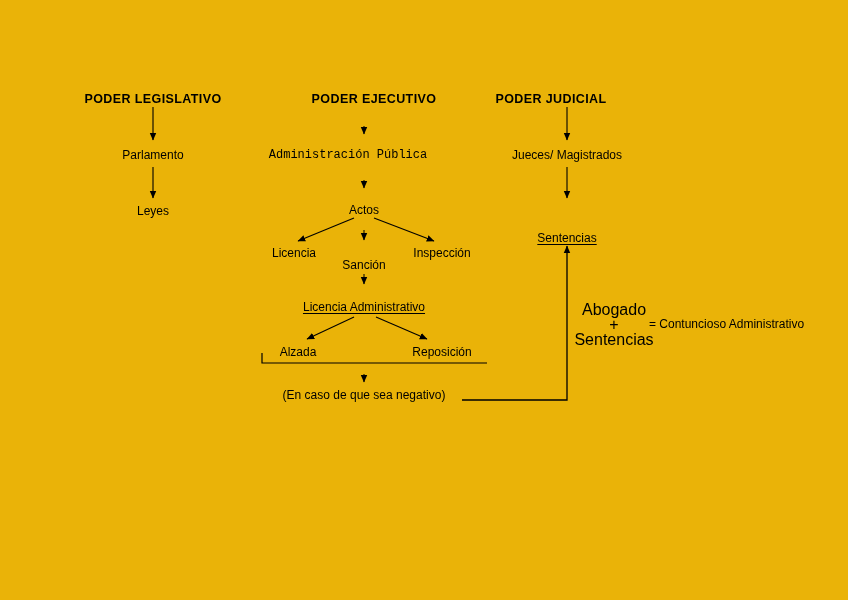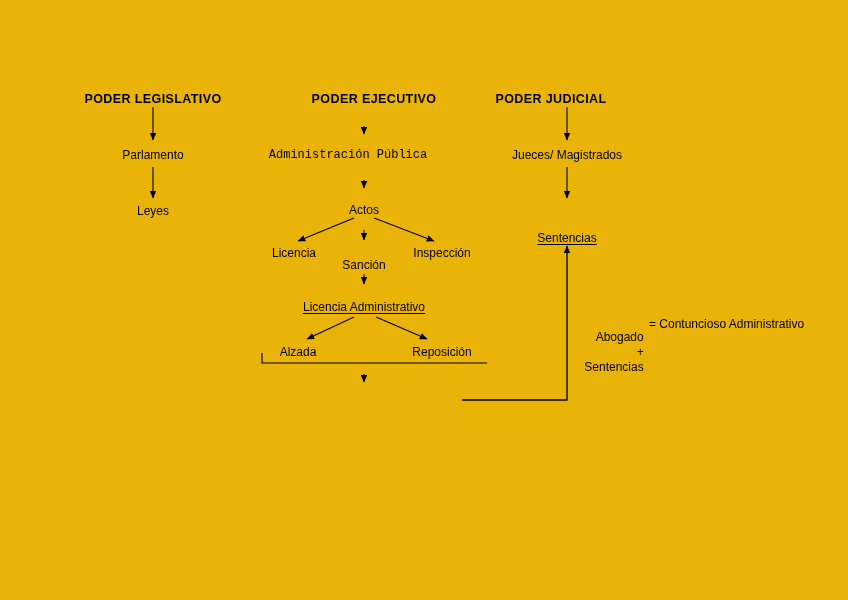--- a/index.html
+++ b/index.html
@@ -48,26 +48,25 @@
   svg.edges {
     position: absolute;
     left: 0;
     top: 0;
     width: 848px;
     height: 600px;
     pointer-events: none;
   }
   .lbl-block {
     position: absolute;
-    font-size: 12px;
+    font-size: 16px;
     line-height: 15px;
     white-space: nowrap;
-    text-align: right;
+    text-align: center;
     transform: translateX(-50%);
-    margin-top: 28px;
   }
 </style>
 </head>
 <body>
 
 <div id="canvas">
 
   <svg class="edges" viewBox="0 0 848 600">
     <defs>
       <marker id="ah" markerWidth="9" markerHeight="9" refX="7.2" refY="4.5" orient="auto" markerUnits="userSpaceOnUse">
@@ -108,20 +107,21 @@
   <div class="node" style="left:348px; top:148px;font-family:Liberation Mono, monospace;">Administración Pública</div>
   <div class="node" style="left:364px; top:203px;">Actos</div>
   <div class="node" style="left:294px; top:246px;">Licencia</div>
   <div class="node" style="left:364px; top:246px;margin-top:12px;">Sanción</div>
   <div class="node" style="left:442px; top:246px;">Inspección</div>
   <div class="node underlined" style="left:364px; top:300px;">Licencia Administrativo</div>
   <div class="node" style="left:298px; top:345px;">Alzada</div>
   <div class="node" style="left:442px; top:345px;">Reposición</div>
 
   <div class="node two-line" style="left:364px; top:388px;">
+    <div>(En caso de que sea negativo)</div>
   </div>
 
   <div class="node" style="left:567px; top:148px;">Jueces/ Magistrados</div>
   <div class="node underlined" style="left:567px; top:204px;margin-top:27px;">Sentencias</div>
 
   <div class="lbl-block" style="left:614px; top:302px;">
     <div>Abogado</div>
     <div>+</div>
     <div>Sentencias</div>
   </div>

